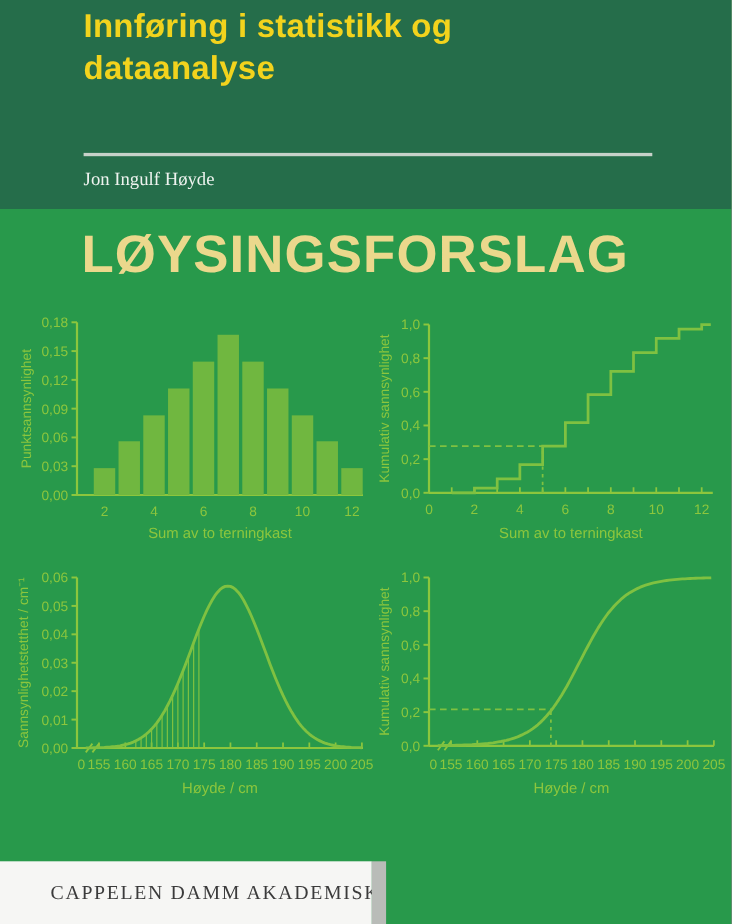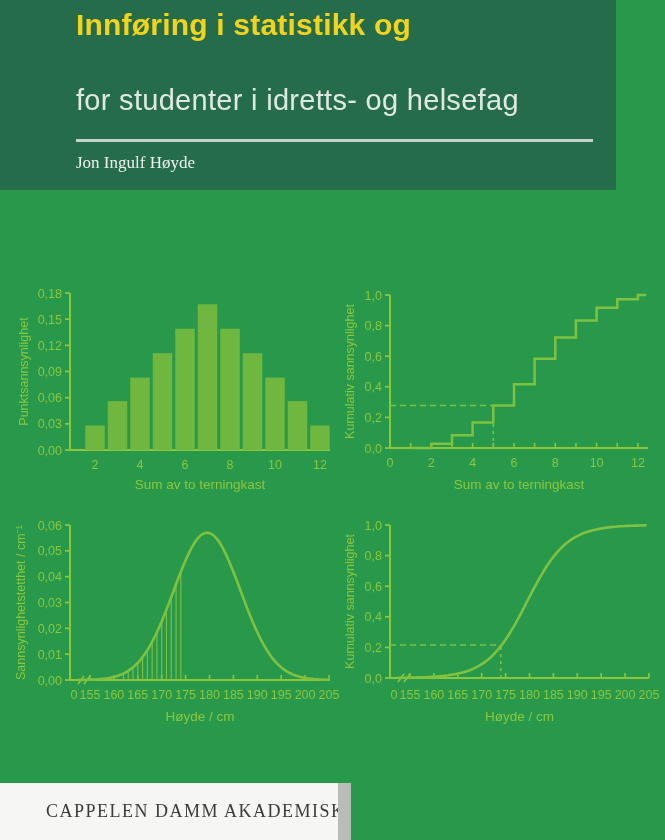--- a/index.html
+++ b/index.html
@@ -1,18 +1,18 @@
 <!DOCTYPE html>
 <html style="--header-bg: #256d4a; --body-bg: #28994b; --title-yellow: #f2d31d; --subtitle-white: #dfe8e1; --divider: #c7d1c9; --author-white: #eef3ef; --heading-cream: #ebd88c; --footer-bg: #f6f6f4; --footer-strip: #b9bcb8; --footer-text: #3b3b3b;"><head>
 <meta charset="utf-8">
 <style>
   html,body{margin:0;padding:0;background:#888;}
   .page{position:relative;width:665px;height:840px;overflow:hidden;
         background:var(--body-bg,#28994b);font-family:"Liberation Sans",sans-serif;}
-  .header-band{position:absolute;left:0;top:0;width:616px;height:190px;
+  .header-band{position:absolute;left:0;top:0;width:665px;height:190px;
         background:var(--header-bg,#256d4a);}
   .title{position:absolute;left:76px;top:6px;font-size:30px;line-height:38px;
         font-weight:bold;color:var(--title-yellow,#f2d31d);letter-spacing:0.2px;}
   .subtitle{position:absolute;left:76px;top:84px;font-size:29px;font-weight:300;
         color:var(--subtitle-white,#dfe8e1);letter-spacing:0.3px;}
   .divider{position:absolute;left:76px;top:139px;width:517px;height:3px;
         background:var(--divider,#c7d1c9);}
   .author{position:absolute;left:76px;top:153px;font-family:"Liberation Serif",serif;
         font-size:17px;color:var(--author-white,#eef3ef);}
   .heading{position:absolute;left:74px;top:204px;font-size:48px;font-weight:bold;
@@ -30,26 +30,27 @@
         background:var(--footer-strip,#b9bcb8);}
 </style>
 </head>
 <body>
 
 <div class="page">
 
   <div class="header-band">
     <div class="title">
       <div>Innføring i statistikk og</div>
+      <div>dataanalyse</div>
     </div>
-    <div class="subtitle">for studenter i idretts- og helsefag</div>
     <div class="divider"></div>
     <div class="author">Jon Ingulf Høyde</div>
   </div>
 
+  <div class="heading">LØYSINGSFORSLAG</div>
 
   <svg id="chart-dice-pmf" class="chart" width="320" height="215">
       <line x1="55" y1="10" x2="55" y2="167" stroke="#8cc63d" stroke-width="2"></line>
       <line x1="55" y1="167" x2="315" y2="167" stroke="#8cc63d" stroke-width="2"></line>
       <line x1="55" y1="167" x2="50" y2="167" stroke="#8cc63d" stroke-width="1.8"></line>
       <text x="47" y="171.5" fill="#8cc63d" font-size="12.5" font-family="&quot;Liberation Sans&quot;, sans-serif" text-anchor="end">0,00</text>
       <line x1="55" y1="140.83333333333334" x2="50" y2="140.83333333333334" stroke="#8cc63d" stroke-width="1.8"></line>
       <text x="47" y="145.33333333333334" fill="#8cc63d" font-size="12.5" font-family="&quot;Liberation Sans&quot;, sans-serif" text-anchor="end">0,03</text>
       <line x1="55" y1="114.66666666666667" x2="50" y2="114.66666666666667" stroke="#8cc63d" stroke-width="1.8"></line>
       <text x="47" y="119.16666666666667" fill="#8cc63d" font-size="12.5" font-family="&quot;Liberation Sans&quot;, sans-serif" text-anchor="end">0,06</text>

